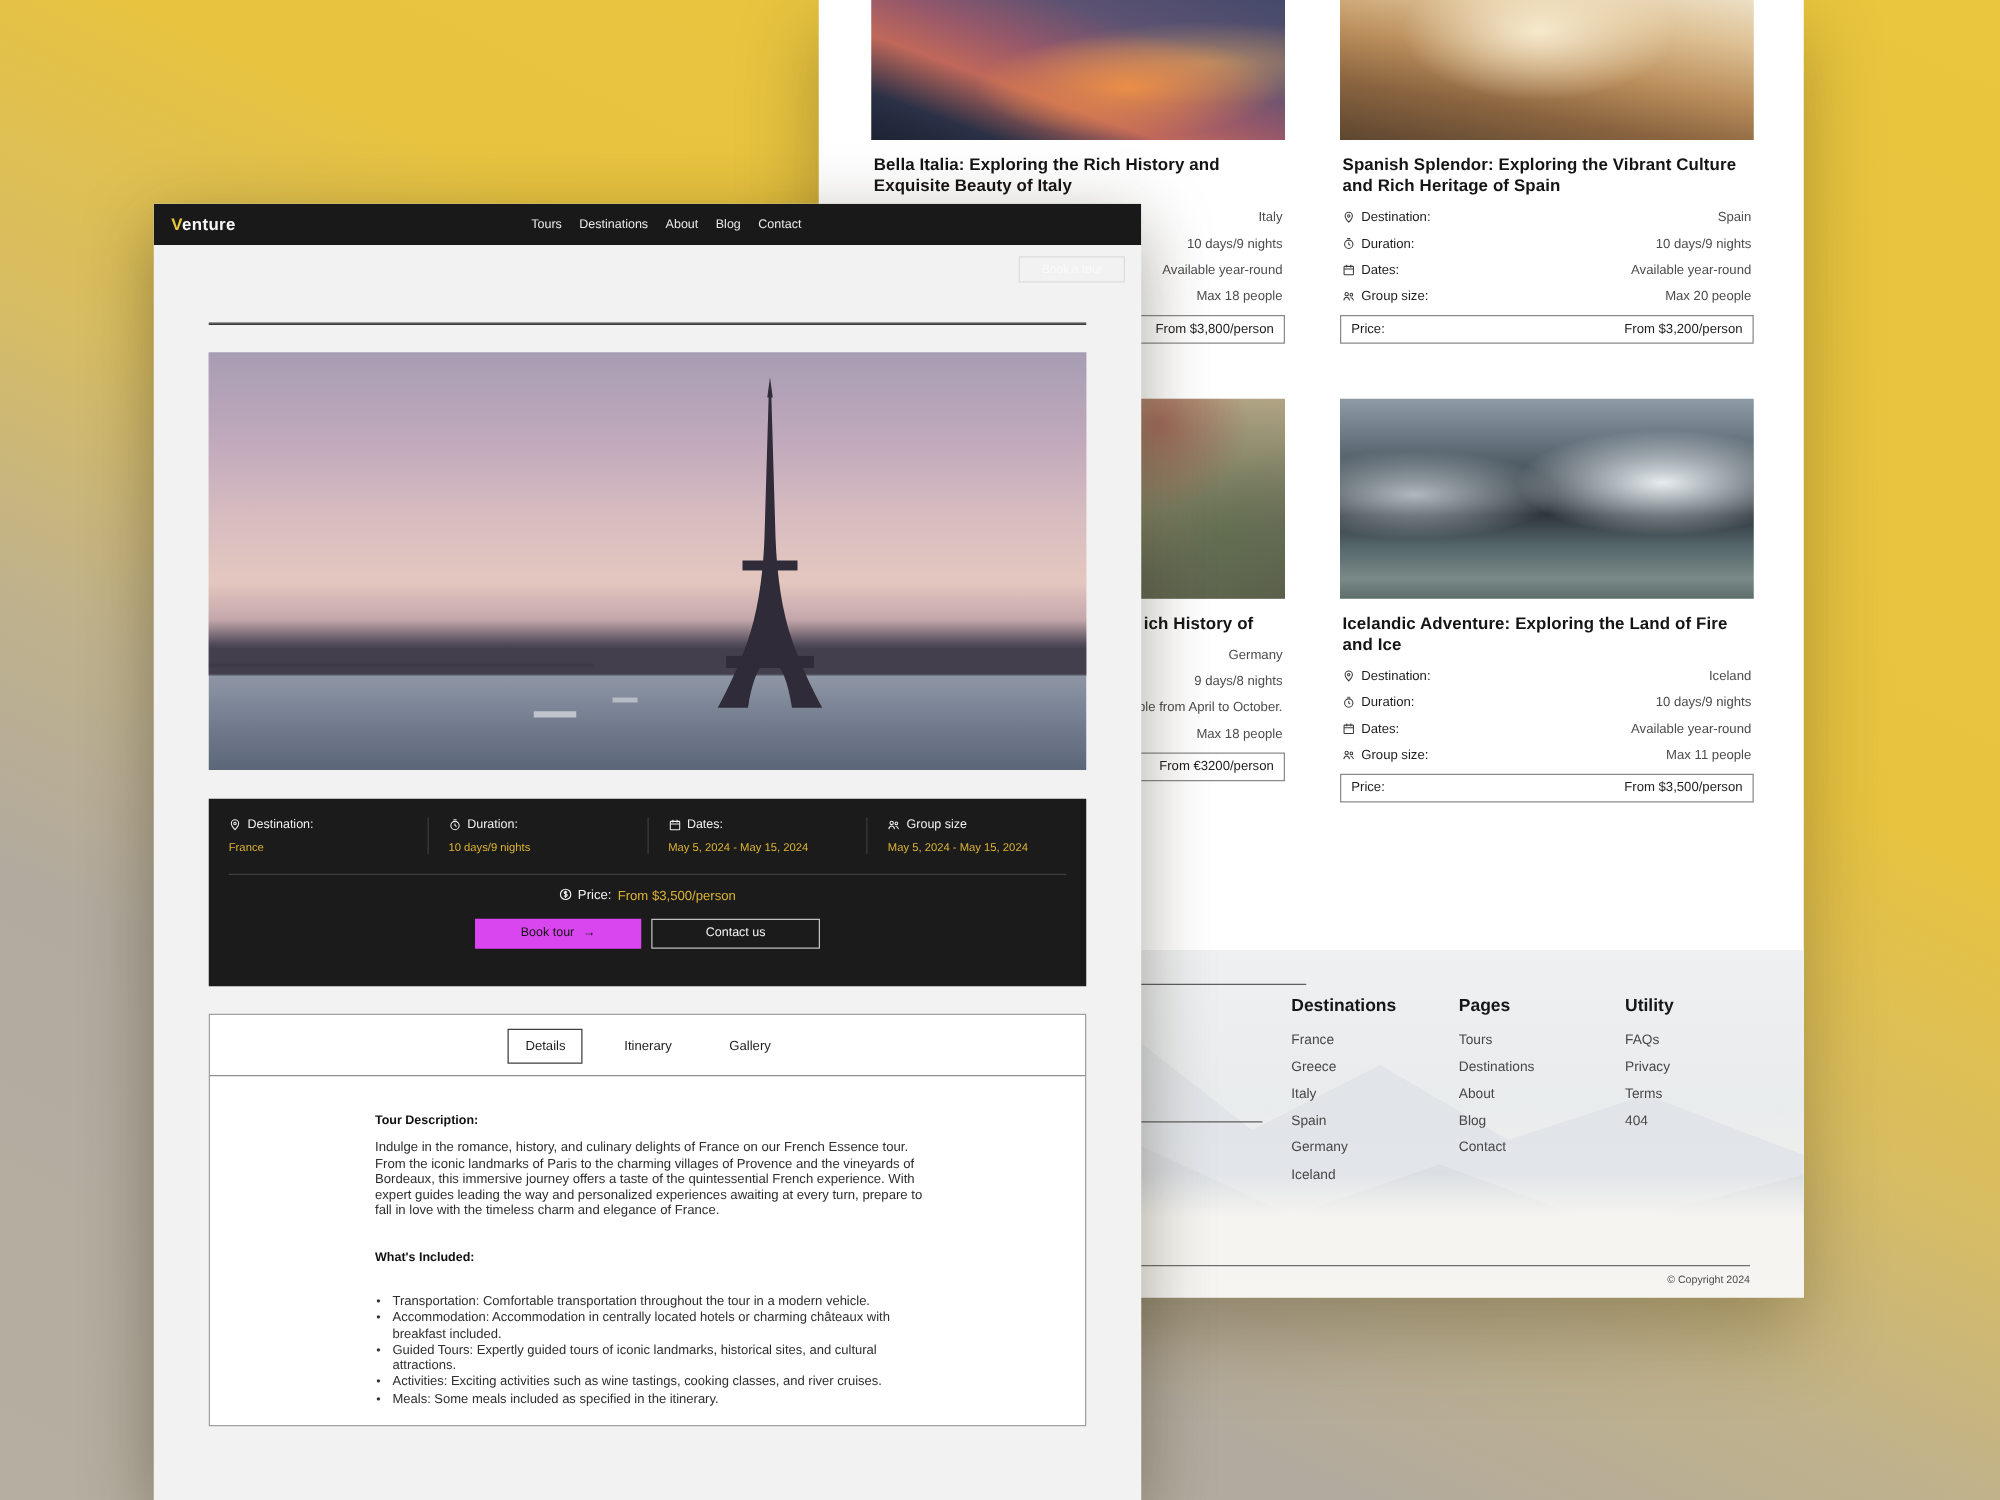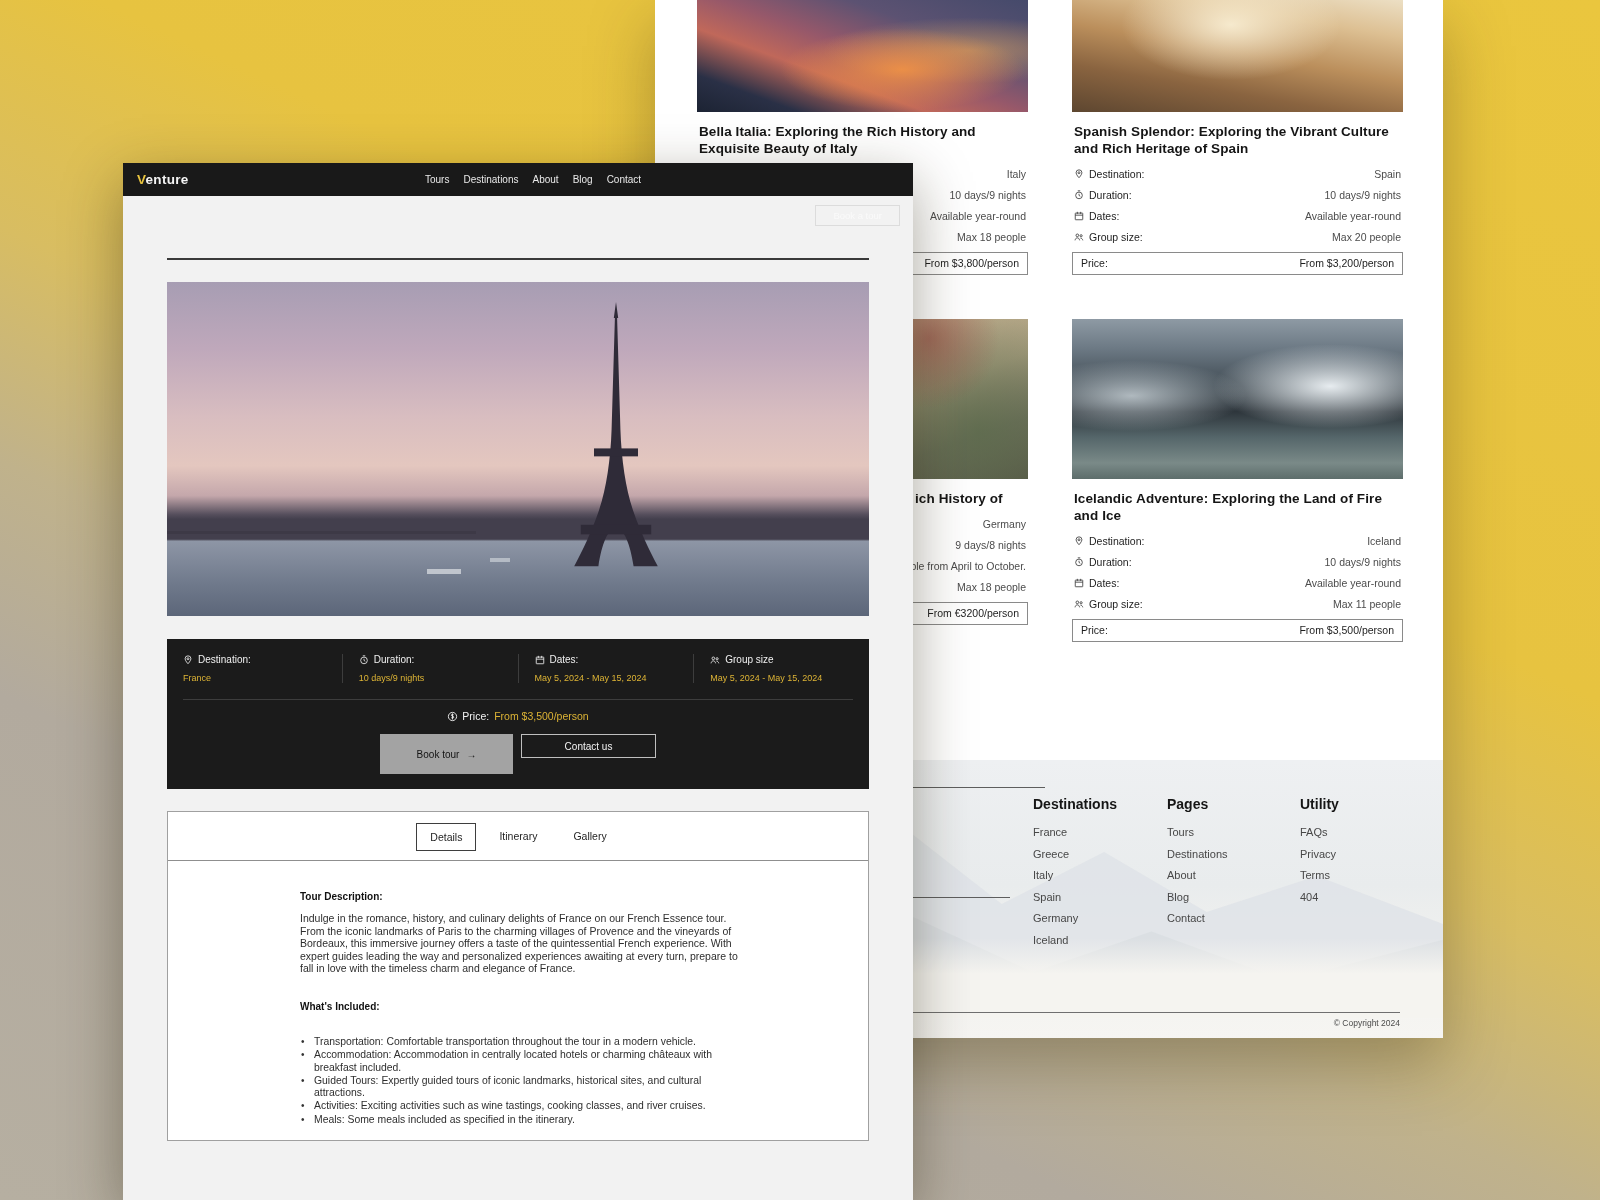--- a/index.html
+++ b/index.html
@@ -107,28 +107,28 @@
   .dfield { flex:1; padding-left:16px; }
   .dfield + .dfield { border-left:1px solid #3d3d3d; }
   .dlabel { font-size:10px; color:#f0f0f0; display:flex; align-items:center; gap:5px; }
   .dlabel svg { width:10px; height:10px; }
   .dvalue { margin-top:8px; font-size:9px; color:#dcb335; }
   .dhr { margin:16px 16px 0 16px; border-top:1px solid #3d3d3d; }
   .dprice { margin-top:10px; text-align:center; font-size:10.5px; color:#f2f2f2; }
   .dprice svg { width:11px; height:11px; vertical-align:-1.5px; margin-right:4px; }
   .dprice .val { color:#dcb335; margin-left:5px; }
   .dbtns { margin-top:12px; display:flex; justify-content:center; gap:8px; }
-  .btn-book { width:133px; height:40px; background:#a3a3a3; border:none; color:#141414;
+  .btn-book { width:133px; height:24px; background:#d946ef; border:none; color:#141414;
     font-size:10px; font-weight:700; font-family:inherit; cursor:pointer; }
   .btn-book span { margin-left:7px; font-weight:400; }
   .btn-contact { width:135px; height:24px; background:transparent; border:1px solid #bfbfbf;
     color:#f4f4f4; font-size:10px; font-family:inherit; cursor:pointer; }
   
   .tabs-card { margin-top:22px; background:#ffffff; border:1px solid #a0a0a0; min-height:330px; }
-  .tabs { display:flex; justify-content:center; align-items:flex-start; gap:10px; padding-top:11px; }
+  .tabs { display:flex; justify-content:center; align-items:center; gap:20px; padding-top:11px; }
   .tab { font-size:10.5px; color:#1f1f1f; padding:7px 13px; cursor:pointer; }
   .tab.active { border:1px solid #3e3e3e; }
   .tabs-hr { margin-top:9px; border-top:1px solid #8f8f8f; }
   .tab-body { padding:30px 130px 0 132px; }
   .sec-head { font-size:10px; font-weight:700; color:#111; }
   .desc { margin-top:10px; font-size:10.5px; line-height:1.2; color:#2e2e2e; }
   .inc-head { margin-top:26px; }
   .inc-list { margin-top:24px; list-style:none; }
   .inc-list li { position:relative; padding-left:14px; font-size:10.4px; line-height:1.18;
     color:#2e2e2e; margin-bottom:1px; }

